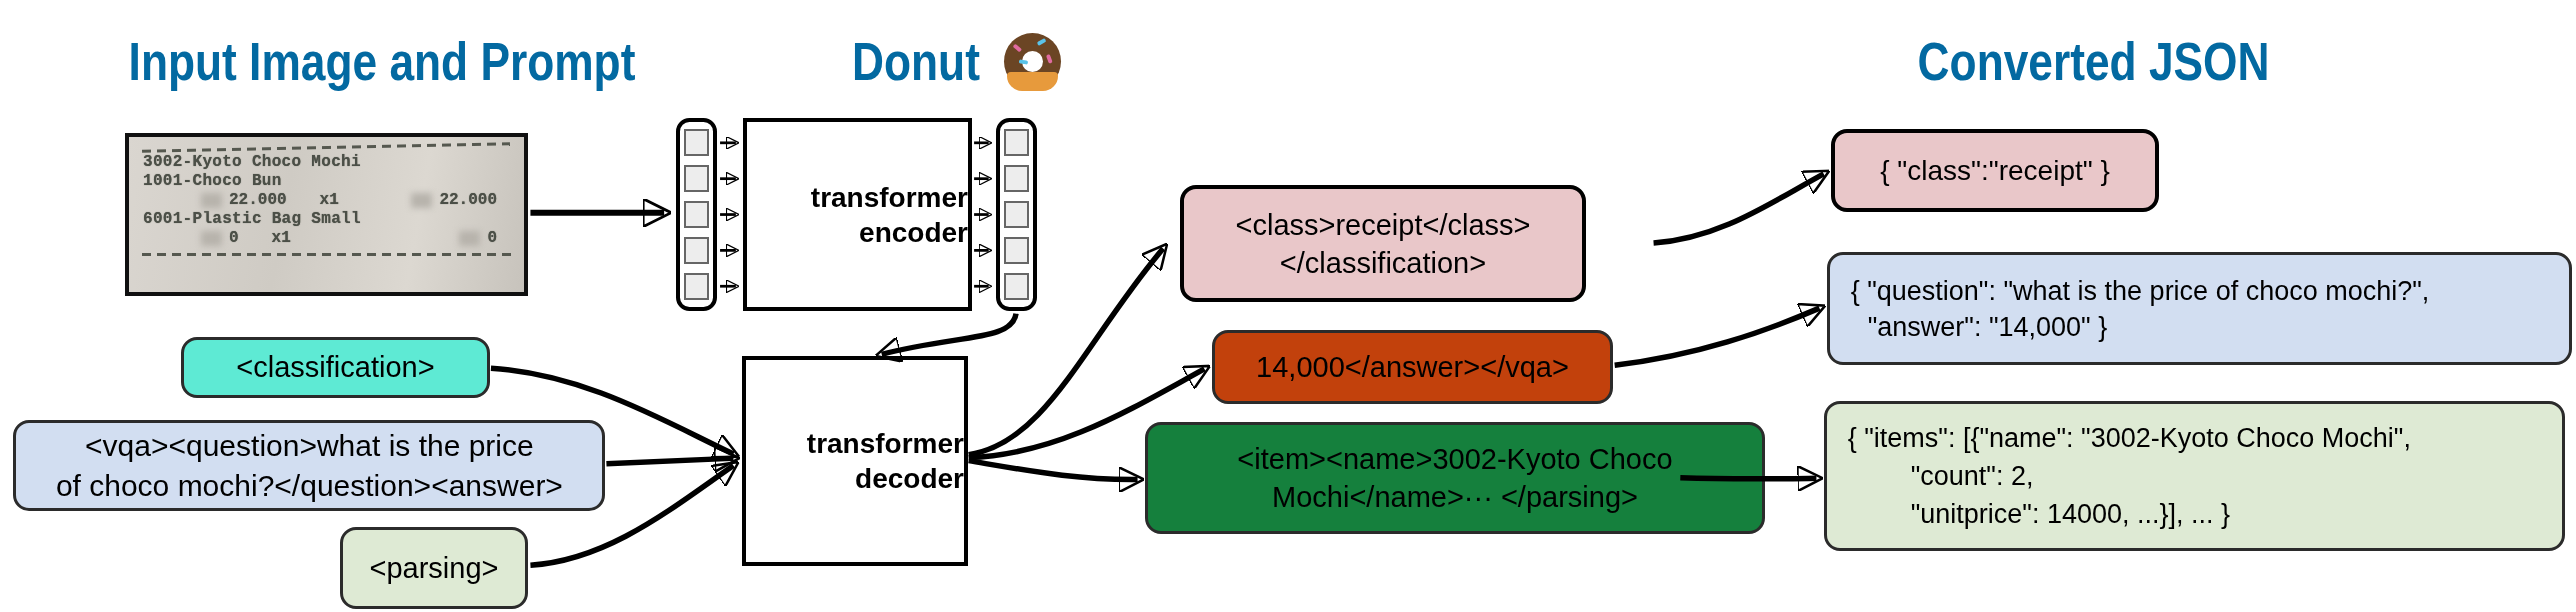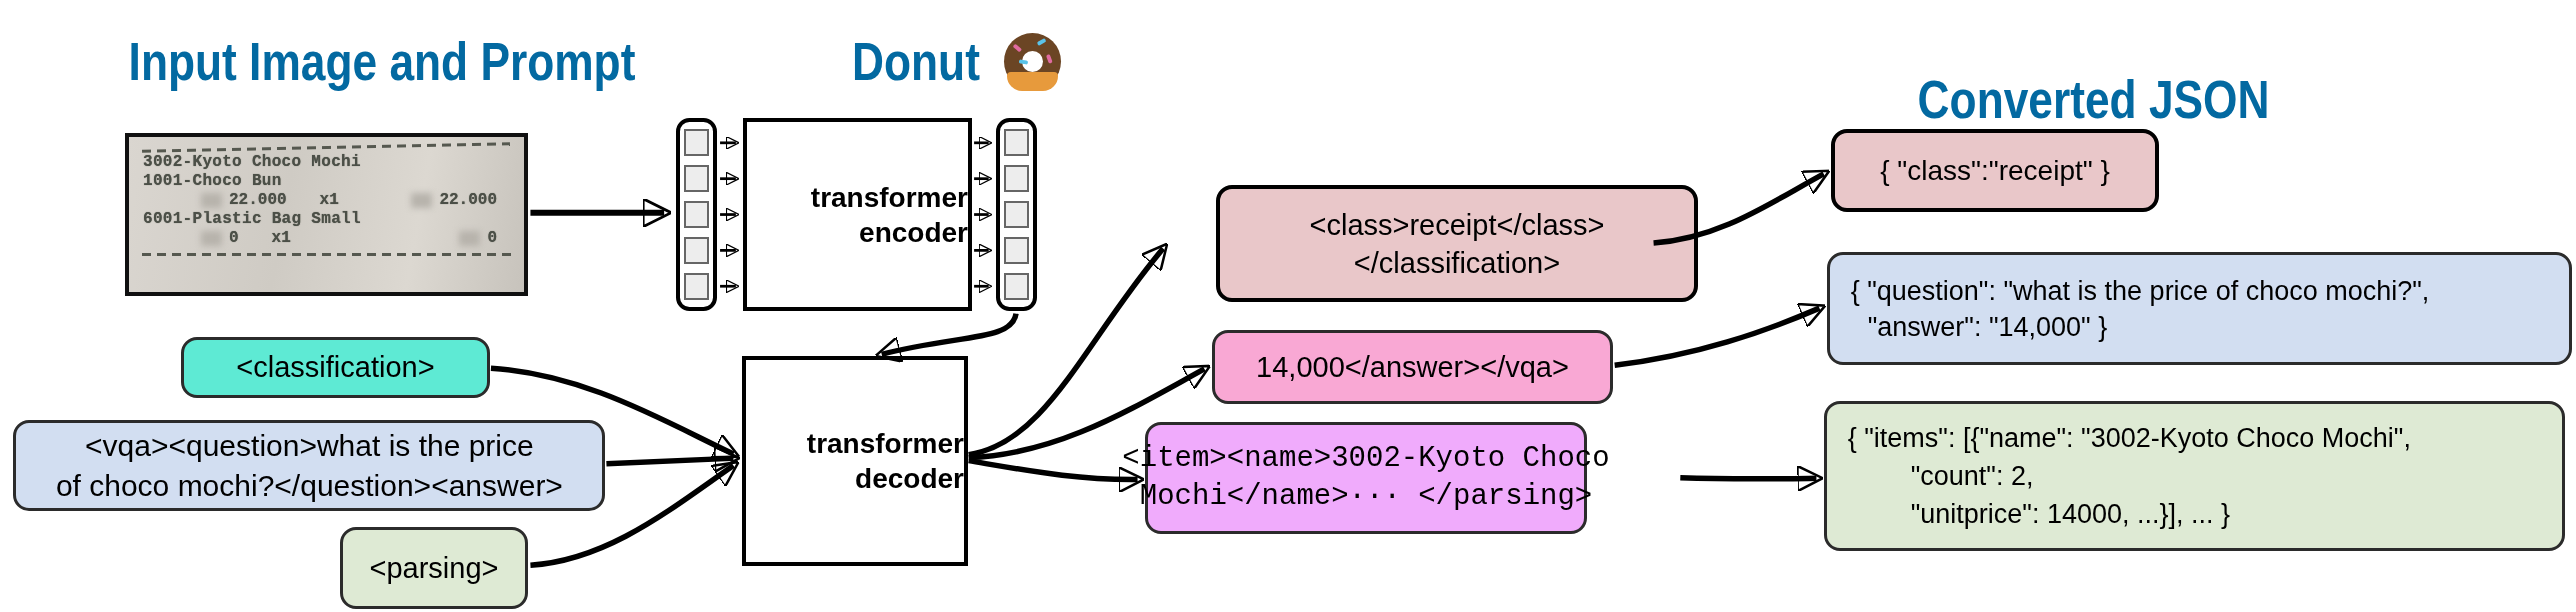--- a/index.html
+++ b/index.html
@@ -109,21 +109,21 @@
   </div>
   <div class="heading hflex" style="left:696px; width:365px;">
     <span class="hscale">Donut</span>
     <span class="donut">
         <i class="s1"></i>
         <i class="s2"></i>
         <i class="s3"></i>
         <i class="s4"></i>
       </span>
   </div>
-  <div class="heading" style="left:1790px; width:608px;margin-top:38px;">
+  <div class="heading" style="left:1790px; width:608px;">
     <span class="hscale">Converted JSON</span>
   </div>
 
   <div class="receipt">
     <div class="dash top"></div>
     <div class="rname">3002-Kyoto Choco Mochi</div>
     <div class="rname">1001-Choco Bun</div>
     <div class="rrow">
       <span class="red"></span>
       <span>22.000</span>
@@ -172,28 +172,28 @@
     <span class="ln">&lt;classification&gt;</span>
   </div>
   <div class="cbox" style="left: 13.4px; top: 420px; width: 592px; height: 91px; font-size: 30px; line-height: 40px; background-color: rgb(210, 222, 241);">
     <span class="ln">&lt;vqa&gt;&lt;question&gt;what is the price</span>
     <span class="ln">of choco mochi?&lt;/question&gt;&lt;answer&gt;</span>
   </div>
   <div class="cbox" style="left: 340px; top: 527px; width: 188px; height: 82px; background-color: rgb(222, 234, 212);">
     <span class="ln">&lt;parsing&gt;</span>
   </div>
 
-  <div class="cbox heavy" style="left: 1216px; top: 185px; width: 482px; height: 117px; line-height: 38px; background-color: rgb(233, 199, 201);">
+  <div class="cbox heavy" style="left: 1180px; top: 185px; width: 406px; height: 117px; line-height: 38px; background-color: rgb(233, 199, 201);">
     <span class="ln">&lt;class&gt;receipt&lt;/class&gt;</span>
     <span class="ln">&lt;/classification&gt;</span>
   </div>
-  <div class="cbox" style="left: 1212px; top: 330px; width: 401px; height: 74px; background-color: #f9a8d4;">
+  <div class="cbox" style="left: 1212px; top: 330px; width: 401px; height: 74px; background-color: #c2410c;">
     <span class="ln">14,000&lt;/answer&gt;&lt;/vqa&gt;</span>
   </div>
-  <div class="cbox" style="left: 1145px; top: 422px; width: 442px; height: 112px; line-height: 38px; background-color: #f0abfc; font-family: Liberation Mono, monospace;">
+  <div class="cbox" style="left: 1145px; top: 422px; width: 620px; height: 112px; line-height: 38px; background-color: #15803d;">
     <span class="ln">&lt;item&gt;&lt;name&gt;3002-Kyoto Choco</span>
     <span class="ln">Mochi&lt;/name&gt;··· &lt;/parsing&gt;</span>
   </div>
 
   <div class="cbox heavy" style="left: 1831px; top: 129px; width: 328px; height: 83px; font-size: 28px; background-color: rgb(233, 199, 201);">
     <span class="ln">{ "class":"receipt" }</span>
   </div>
   <div class="cbox jbox" style="left: 1827px; top: 252px; width: 745px; height: 113px; line-height: 36px; background-color: rgb(210, 222, 241);">
     <span class="ln">{ "question": "what is the price of choco mochi?",</span>
     <span class="ln" style="margin-left:17px;">"answer": "14,000" }</span>

